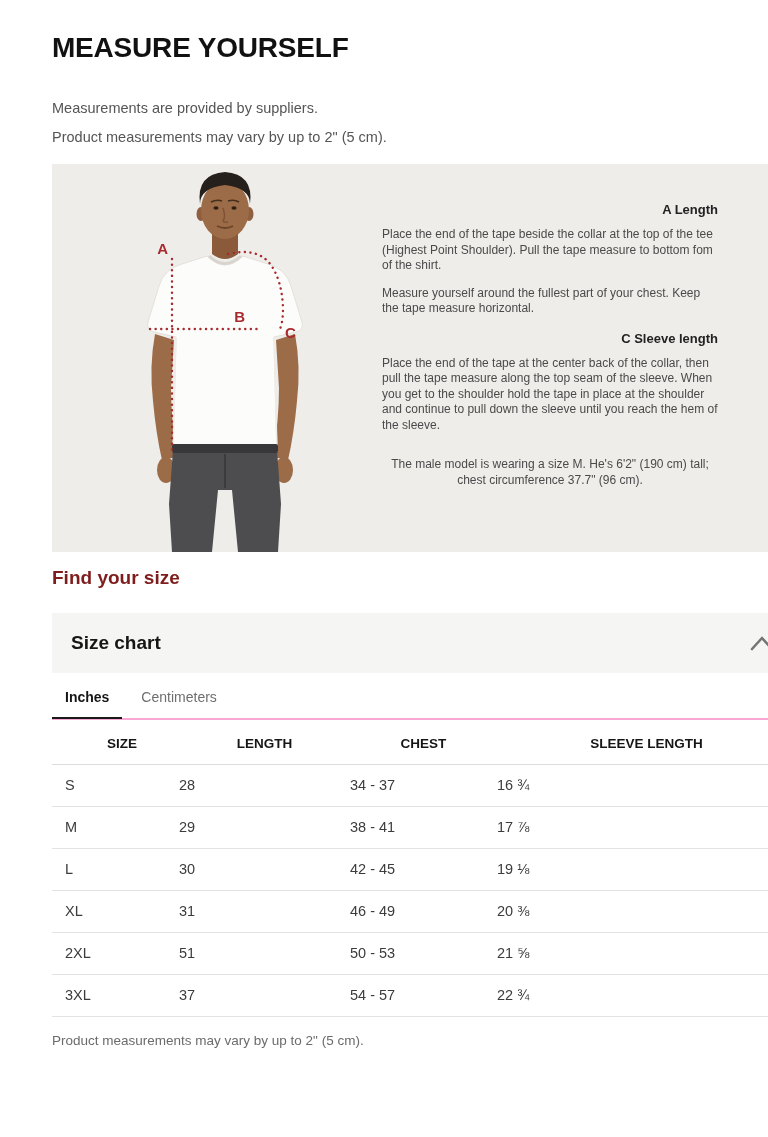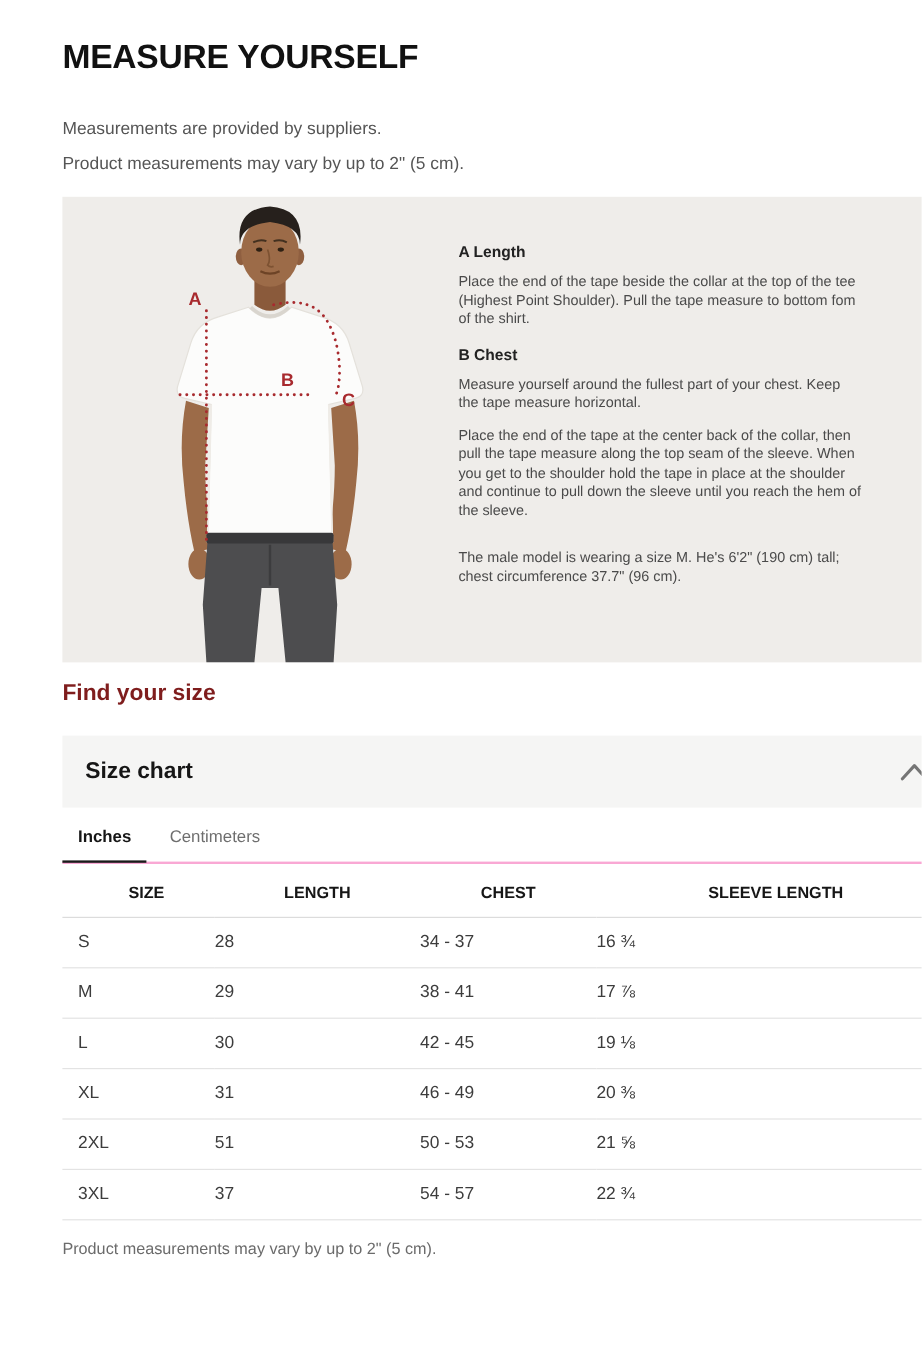--- a/index.html
+++ b/index.html
@@ -36,26 +36,27 @@
   }
   .mlabel{
     font-family:"Liberation Sans",sans-serif;font-size:15px;font-weight:700;
     fill:var(--accent-red);
   }
 
   .instructions{flex:1;padding:38px 78px 0 0;}
   .instructions h3{
     font-size:13px;font-weight:700;color:#222;
     margin:14px 0 10px 0;
+    text-align:right;
   }
   .instructions h3:first-child{margin-top:0;}
   .instructions p{
     font-size:12px;line-height:15.5px;color:#4a4a4a;margin:0 0 12px 0;
   }
-  .instructions p.model-note{margin-top:24px;}
+  .instructions p.model-note{margin-top:24px;text-align:center;}
 
   
   h2.find-size{font-size:19px;font-weight:700;color:#7f1d1d;margin:15px 0 24px 0;}
 
   .size-chart-box{
     width:744px;height:60px;background:var(--chart-box-bg);
     display:flex;align-items:center;justify-content:space-between;
     padding:0 18px 0 19px;cursor:pointer;
   }
   .size-chart-box .title{font-size:19px;font-weight:700;color:#161616;}
@@ -144,22 +145,22 @@
           <text class="mlabel" x="116" y="90" text-anchor="end">A</text>
           <text class="mlabel" x="193" y="158" text-anchor="end">B</text>
           <text class="mlabel" x="233" y="174">C</text>
         </g>
       </svg>
     </div>
 
     <div class="instructions">
       <h3>A Length</h3>
       <p>Place the end of the tape beside the collar at the top of the tee (Highest Point Shoulder). Pull the tape measure to bottom fom of the shirt.</p>
-      <h3>B Chest</h3>
       <p>Measure yourself around the fullest part of your chest. Keep the tape measure horizontal.</p>
+      <h3>C Sleeve length</h3>
       <p>Place the end of the tape at the center back of the collar, then pull the tape measure along the top seam of the sleeve. When you get to the shoulder hold the tape in place at the shoulder and continue to pull down the sleeve until you reach the hem of the sleeve.</p>
       <p class="model-note">The male model is wearing a size M. He's 6'2" (190 cm) tall; chest circumference 37.7" (96 cm).</p>
     </div>
   </div>
 
   <h2 class="find-size">Find your size</h2>
 
   <div class="size-chart-box">
     <span class="title">Size chart</span>
     <span class="chevron">

